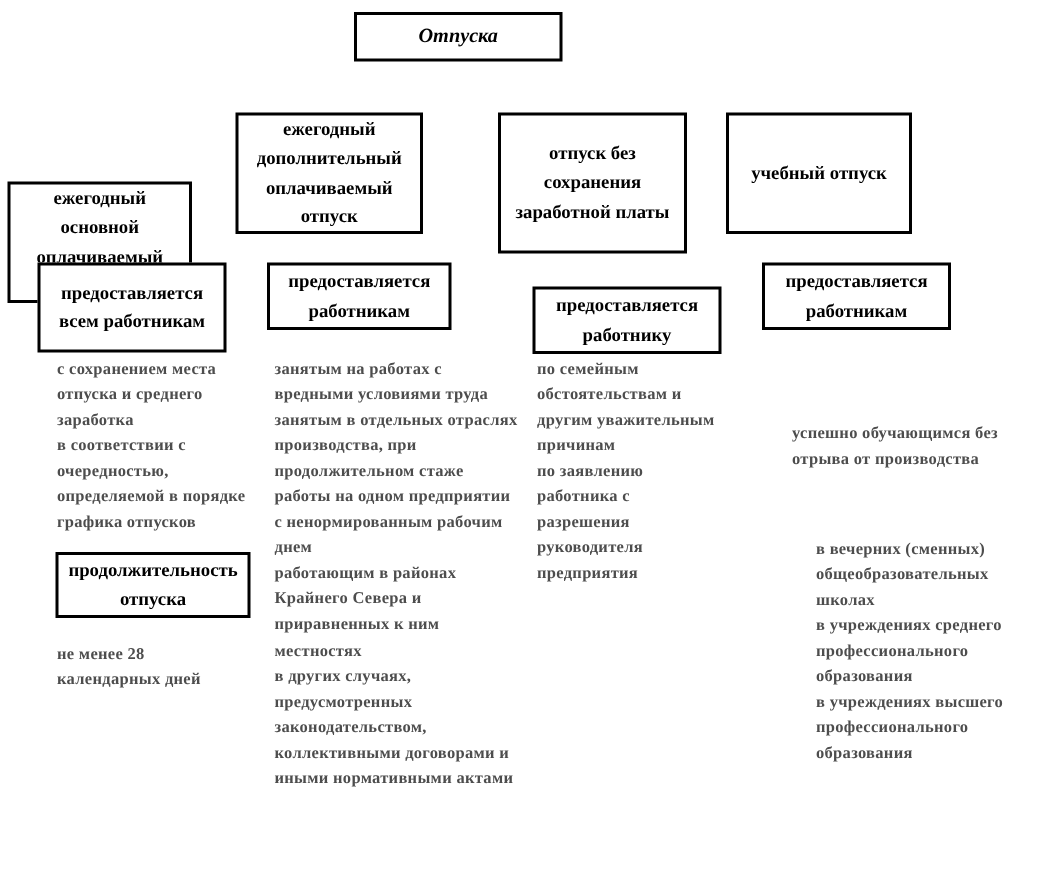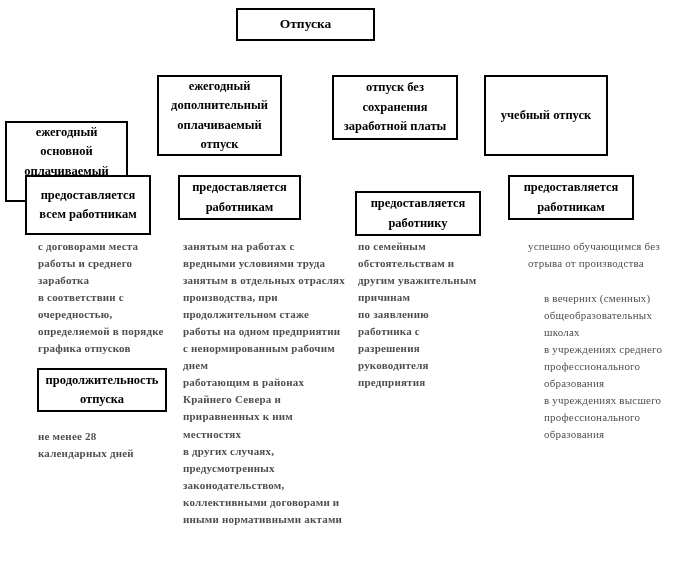--- a/index.html
+++ b/index.html
@@ -22,76 +22,77 @@
     display: flex;
     align-items: center;
     justify-content: center;
     text-align: center;
     font-weight: bold;
     color: #000000;
     font-size: 12.5px;
     line-height: 1.55;
     padding: 2px 4px;
   }
-  .root-box { font-size: 13.5px; }
+  .root-box { font-size: 13.5px; font-style: italic; }
   .note {
     position: absolute;
     color: #3a3a3a;
     font-size: 11px;
     font-weight: bold;
     line-height: 1.55;
     white-space: pre-line;
     letter-spacing: 0.2px;
     text-align: left;
     opacity: 0.9;
   }
   .study-wrap { position: absolute; }
   .study-list { margin-top: 18px; margin-left: 16px; }
   .study-intro, .study-list {
-    color: #3a3a3a; font-size: 11px; font-weight: normal;
+    color: #3a3a3a; font-size: 11px; font-weight: bold;
     line-height: 1.55; white-space: pre-line; letter-spacing: 0.2px;
     opacity: 0.9;
+    margin-top: 43px;
   }
 </style>
 </head>
 <body>
 
 <div class="canvas">
 
   <div class="box root-box" style="left:236px; top:8px; width:139px; height:33px;">
     <span>Отпуска</span>
   </div>
 
   <div class="box" style="left:5px; top:75px; width:123px; height:81px;margin-top:46px;">
     <span>ежегодный основной оплачиваемый отпуск</span>
   </div>
   <div class="box" style="left:157px; top:75px; width:125px; height:81px;">
     <span>ежегодный дополнительный оплачиваемый отпуск</span>
   </div>
-  <div class="box" style="left:332px; top:75px; width:126px; height:65px;">
+  <div class="box" style="left:332px; top:75px; width:126px; height:94px;">
     <span>отпуск без сохранения заработной платы</span>
   </div>
   <div class="box" style="left:484px; top:75px; width:124px; height:81px;">
     <span>учебный отпуск</span>
   </div>
 
   <div class="box" style="left:25px; top:175px; width:126px; height:60px;">
     <span>предоставляется всем работникам</span>
   </div>
   <div class="box" style="left:178px; top:175px; width:123px; height:45px;">
     <span>предоставляется работникам</span>
   </div>
   <div class="box" style="left:355px; top:175px; width:126px; height:45px;margin-top:16px;">
     <span>предоставляется работнику</span>
   </div>
   <div class="box" style="left:508px; top:175px; width:126px; height:45px;">
     <span>предоставляется работникам</span>
   </div>
 
-  <div class="note" style="left:38px; top:238px; width:133px;">с договорами места работы и среднего заработка
+  <div class="note" style="left:38px; top:238px; width:133px;">с сохранением места отпуска и среднего заработка
 в соответствии с очередностью, определяемой в порядке графика отпусков</div>
 
   <div class="box" style="left:25px; top:368px; width:130px; height:44px; font-size:12.5px;margin-left:12px;">
     <span>продолжительность отпуска</span>
   </div>
 
   <div class="note" style="left:38px; top:428px; width:105px;">не менее 28 календарных дней</div>
 
   <div class="note" style="left:183px; top:238px; width:162px;">занятым на работах с вредными условиями труда
 занятым в отдельных отраслях производства, при продолжительном стаже работы на одном предприятии

